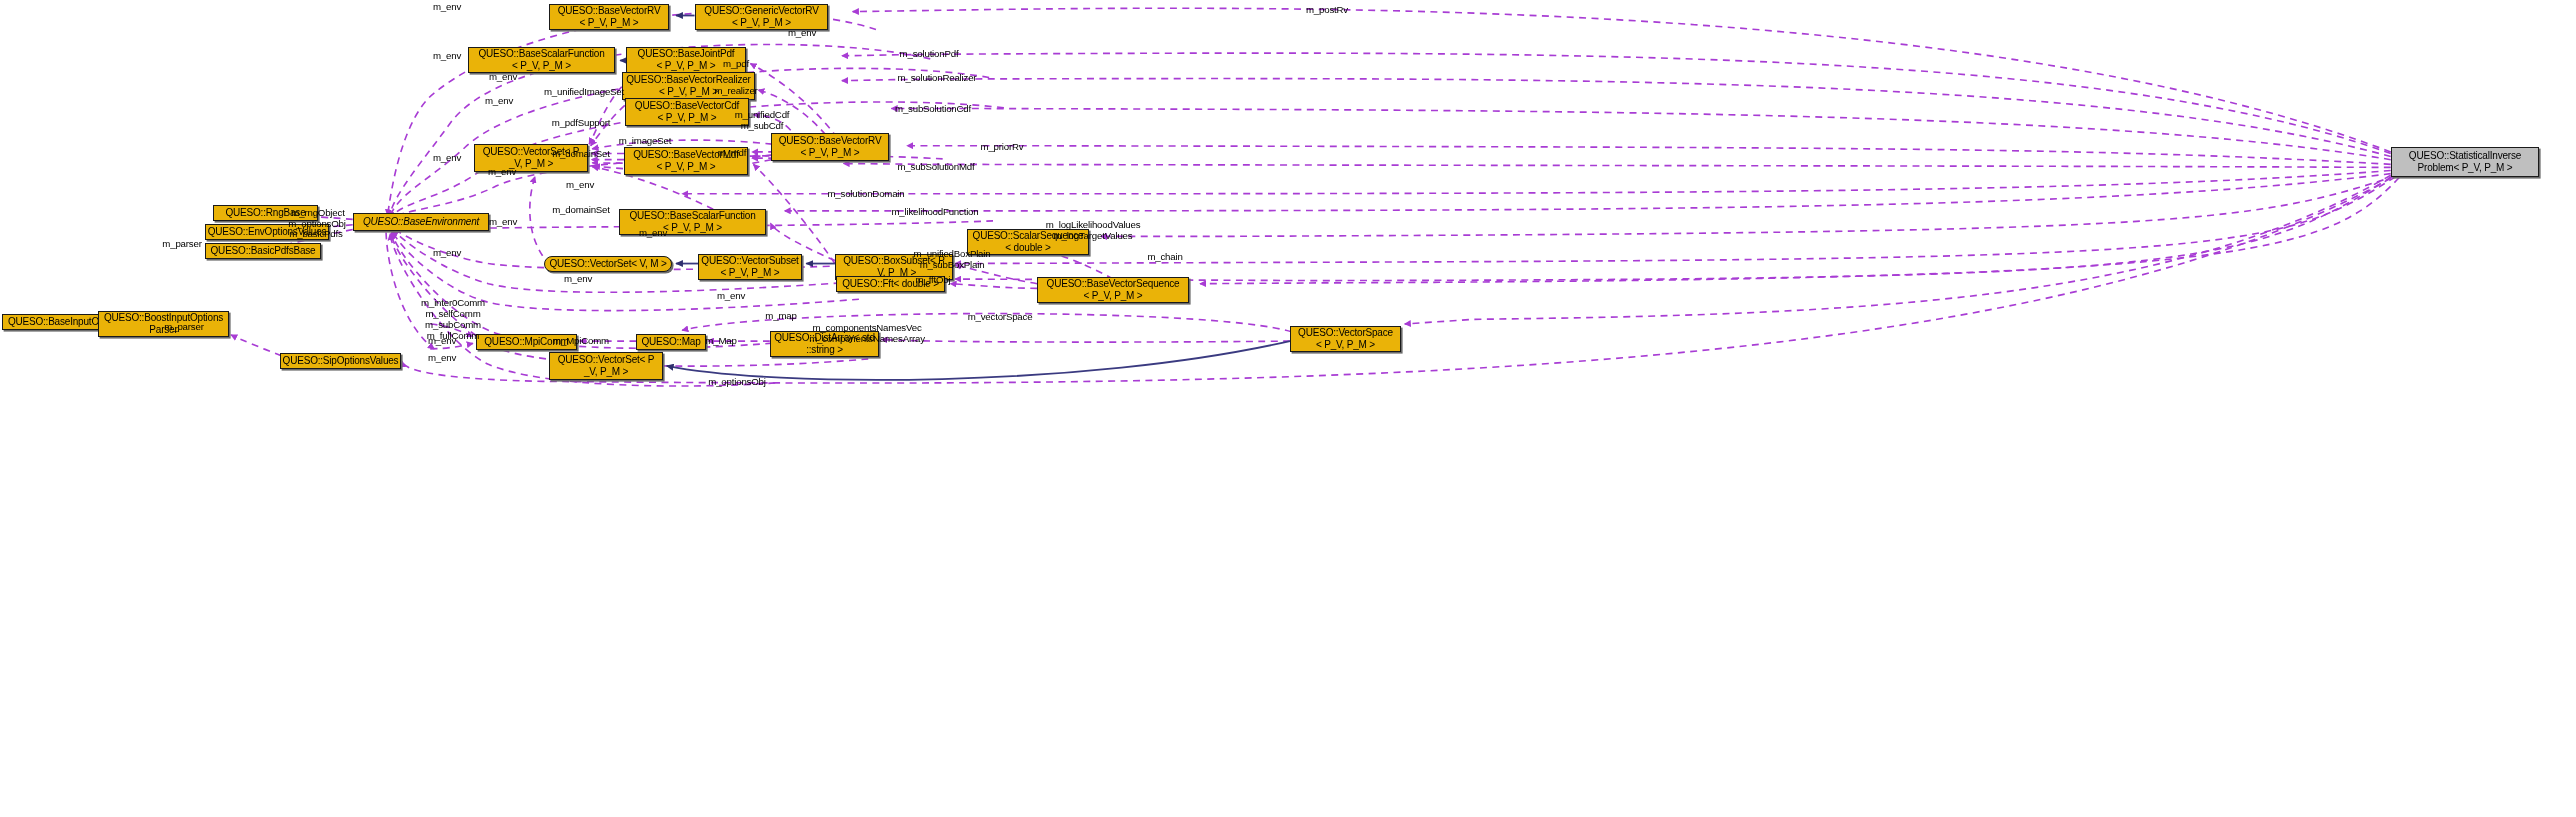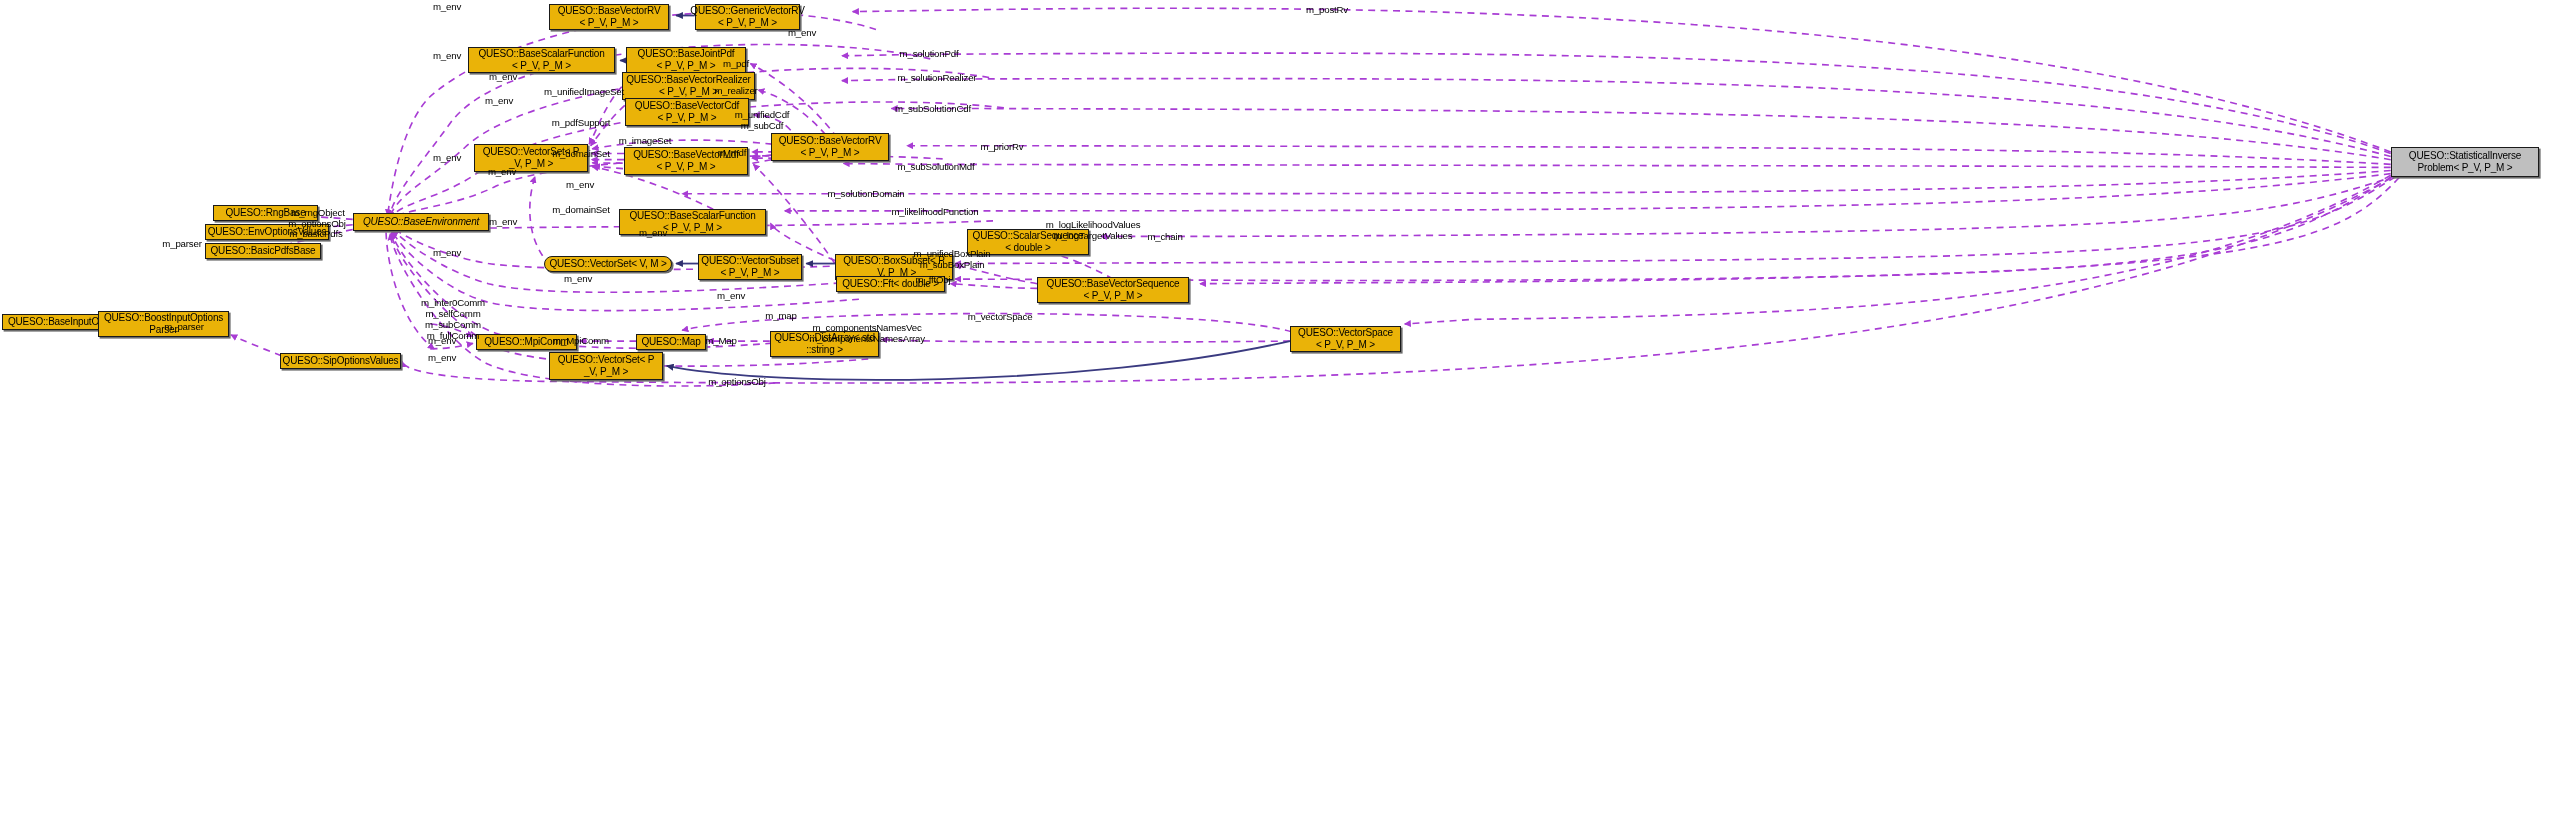--- a/index.html
+++ b/index.html
@@ -153,21 +153,21 @@
       <path d="M901,340 L872,340"></path>
       <path d="M1077,340 L1040,340"></path>
       <path d="M127,415 L210,415"></path>
       <path d="M1664,440 C1400,500 1000,500 860,472"></path>
     </g>
   </svg>
 
   <div id="nodes">
       <div class="node" style="left: 549px; top: 3.9px; width: 120px; height: 26px;">QUESO::BaseVectorRV
 &lt; P_V, P_M &gt;</div>
-      <div class="node" style="left: 695px; top: 3.9px; width: 105px; height: 26px;">QUESO::GenericVectorRV
+      <div class="node" style="left: 695px; top: 3.9px; width: 133px; height: 26px;">QUESO::GenericVectorRV
 &lt; P_V, P_M &gt;</div>
       <div class="node" style="left: 468px; top: 47px; width: 147px; height: 26px;">QUESO::BaseScalarFunction
 &lt; P_V, P_M &gt;</div>
       <div class="node" style="left: 626px; top: 47px; width: 120px; height: 26px;">QUESO::BaseJointPdf
 &lt; P_V, P_M &gt;</div>
       <div class="node" style="left: 622px; top: 72px; width: 133px; height: 28px;">QUESO::BaseVectorRealizer
 &lt; P_V, P_M &gt;</div>
       <div class="node" style="left: 625px; top: 98px; width: 124px; height: 28px;">QUESO::BaseVectorCdf
 &lt; P_V, P_M &gt;</div>
       <div class="node" style="left: 771px; top: 133px; width: 118px; height: 28px;">QUESO::BaseVectorRV
@@ -236,21 +236,21 @@
       <div class="edge-label" style="left: 935px; top: 211px;">m_likelihoodFunction</div>
       <div class="edge-label" style="left: 318px; top: 212px;">m_rngObject</div>
       <div class="edge-label" style="left: 581px; top: 209px;">m_domainSet</div>
       <div class="edge-label" style="left: 503px; top: 221px;">m_env</div>
       <div class="edge-label" style="left: 317px; top: 223px;">m_optionsObj</div>
       <div class="edge-label" style="left: 1093px; top: 230px;">m_logLikelihoodValues
 m_logTargetValues</div>
       <div class="edge-label" style="left: 316px; top: 233px;">m_basicPdfs</div>
       <div class="edge-label" style="left: 653px; top: 232px;">m_env</div>
       <div class="edge-label" style="left: 182px; top: 243px;">m_parser</div>
-      <div class="edge-label" style="left: 1165px; top: 236px;">m_chain</div>
+      <div class="edge-label" style="left: 1165px; top: 256px;">m_chain</div>
       <div class="edge-label" style="left: 447px; top: 252px;">m_env</div>
       <div class="edge-label" style="left: 952px; top: 259px;">m_unifiedBoxPlain
 m_subBoxPlain</div>
       <div class="edge-label" style="left: 578px; top: 278px;">m_env</div>
       <div class="edge-label" style="left: 933px; top: 279px;">m_fftObj</div>
       <div class="edge-label" style="left: 731px; top: 295px;">m_env</div>
       <div class="edge-label" style="left: 453px; top: 319px;">m_inter0Comm
 m_selfComm
 m_subComm
 m_fullComm</div>

